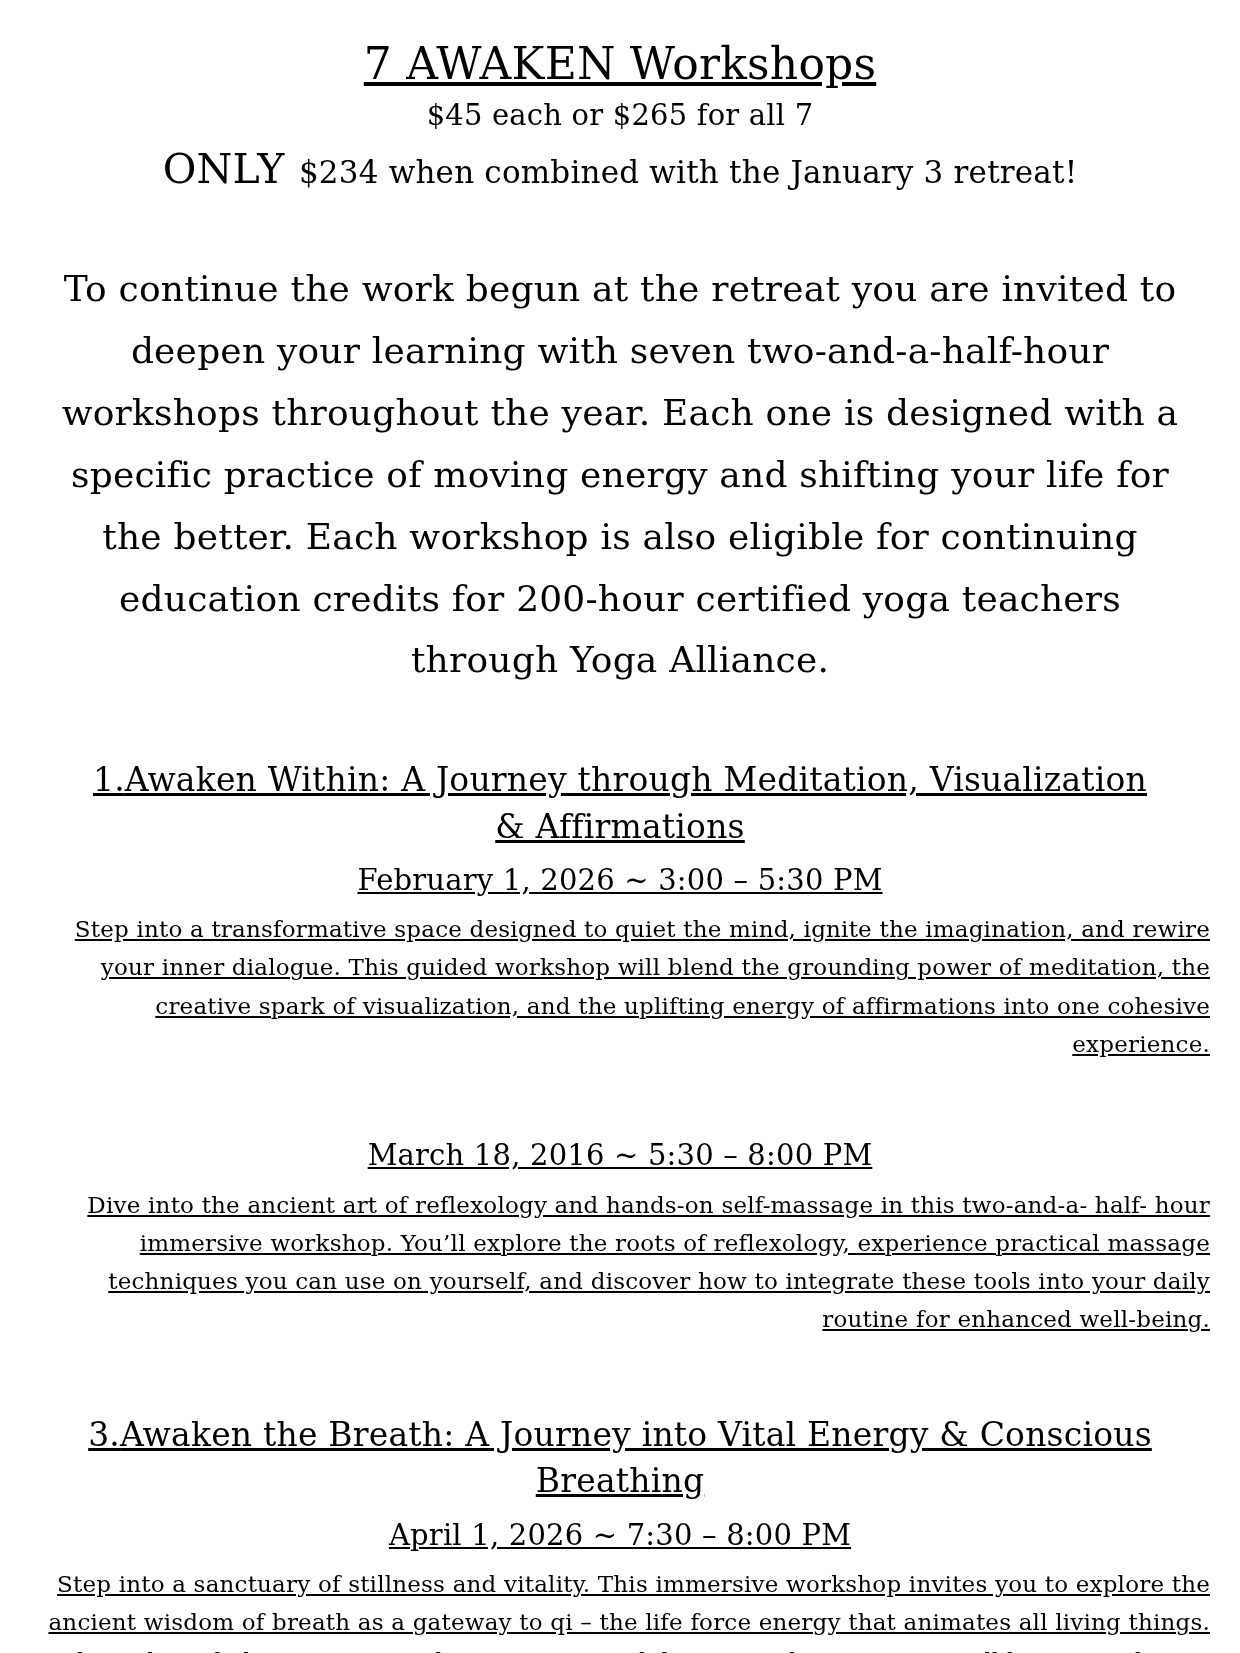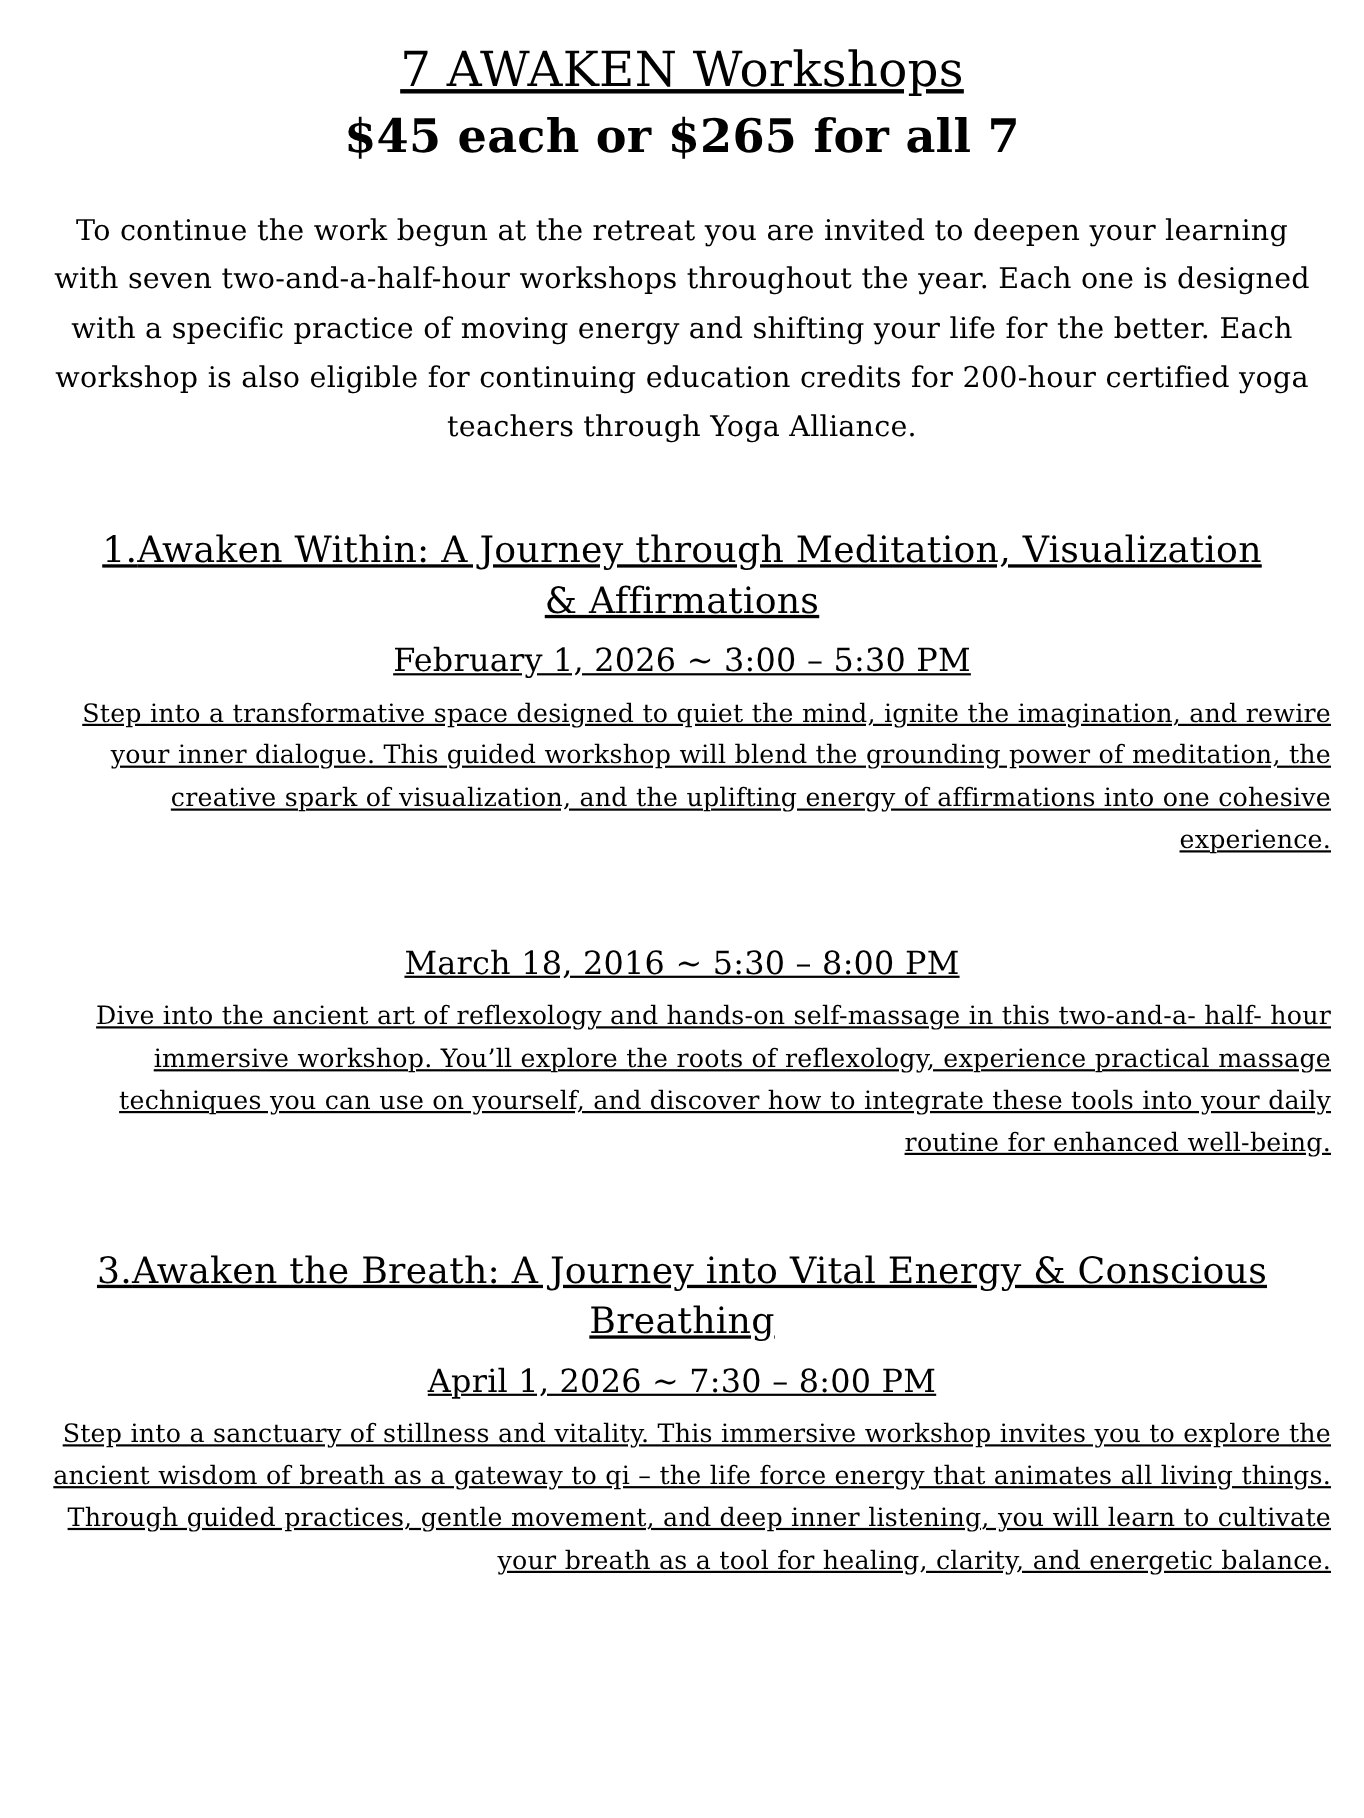--- a/index.html
+++ b/index.html
@@ -21,39 +21,38 @@
     letter-spacing: 0.2px;
   }
   .doc-title {
     font-size: 44px;
     font-weight: normal;
     margin: 10px 0 0 0;
     line-height: 1.25;
     text-decoration: underline;
   }
   .pricing-line {
-    font-size: 42px;
+    font-size: 29px;
     margin: 6px 0 0 0;
     line-height: 1.3;
-    font-weight: bold;
   }
   .offer-line {
     font-size: 31px;
     margin: 8px 0 0 0;
     line-height: 1.3;
   }
   .offer-big {
     font-size: 41px;
     margin-right: 0.35em;
   }
   .intro-paragraph {
-    font-size: 26px;
+    font-size: 36px;
     line-height: 1.72;
     max-width: 1160px;
-    margin: 36px auto 0;
+    margin: 62px auto 0;
   }
   .workshop {
     margin-top: 66px;
     text-decoration: underline;
   }
   .workshop-heading {
     font-size: 33px;
     font-weight: normal;
     line-height: 1.4;
     max-width: 1070px;
@@ -76,20 +75,23 @@
   .workshop-3 { margin-top: 74px; }
 </style>
 </head>
 <body>
 
 <div class="page">
 
   <header>
     <h1 class="doc-title">7 AWAKEN Workshops</h1>
     <p class="pricing-line">$45 each or $265 for all 7</p>
+    <p class="offer-line">
+      <span class="offer-big">ONLY</span><span>$234 when combined with the January 3 retreat!</span>
+    </p>
   </header>
 
   <p class="intro-paragraph">To continue the work begun at the retreat you are invited to deepen your learning with seven two-and-a-half-hour workshops throughout the year. Each one is designed with a specific practice of moving energy and shifting your life for the better. Each workshop is also eligible for continuing education credits for 200-hour certified yoga teachers through Yoga Alliance.</p>
 
   <section class="workshop workshop-1">
     <h2 class="workshop-heading"><span>1.</span><span>Awaken Within: A Journey through Meditation, Visualization &amp; Affirmations</span></h2>
     <p class="workshop-datetime">February 1, 2026 ~ 3:00 – 5:30 PM</p>
     <p class="workshop-description">Step into a transformative space designed to quiet the mind, ignite the imagination, and rewire your inner dialogue. This guided workshop will blend the grounding power of meditation, the creative spark of visualization, and the uplifting energy of affirmations into one cohesive experience.</p>
   </section>
 

